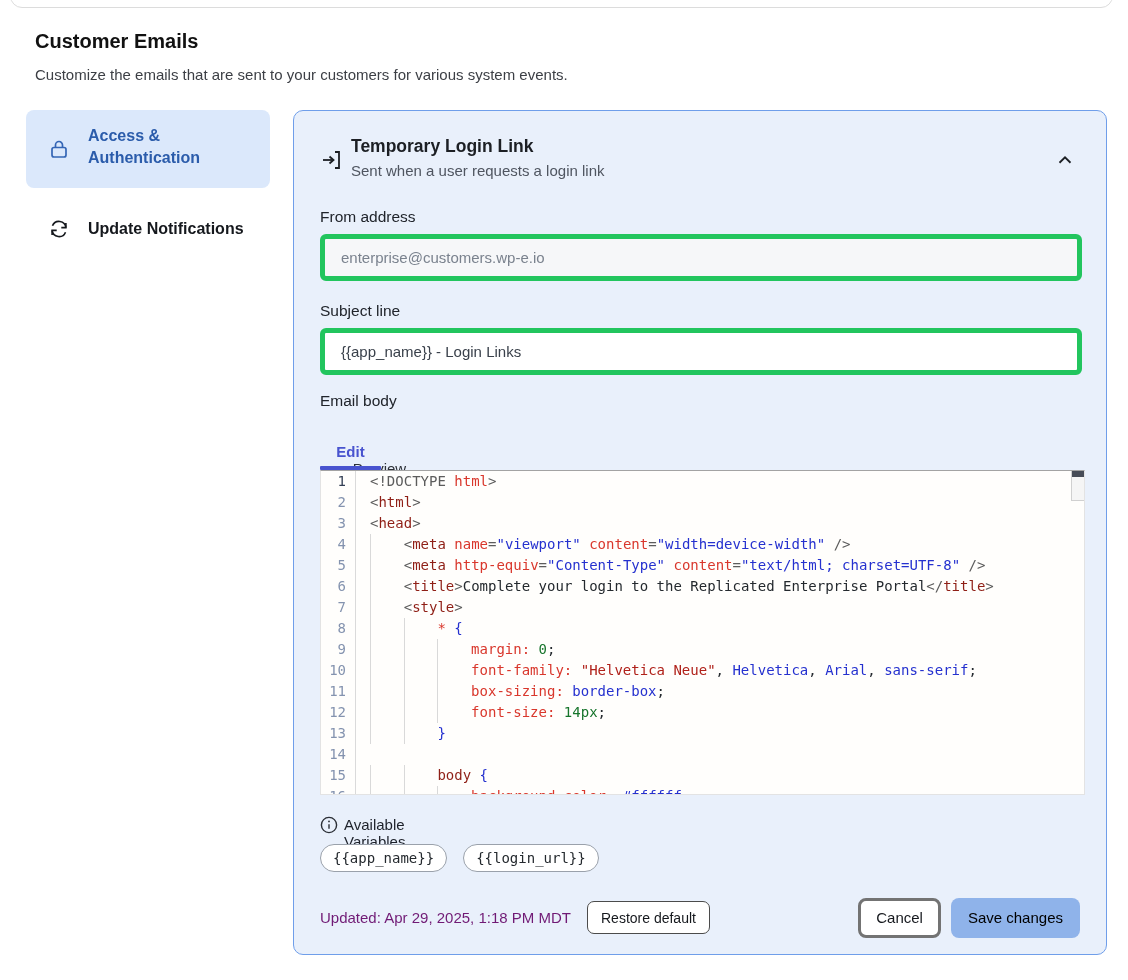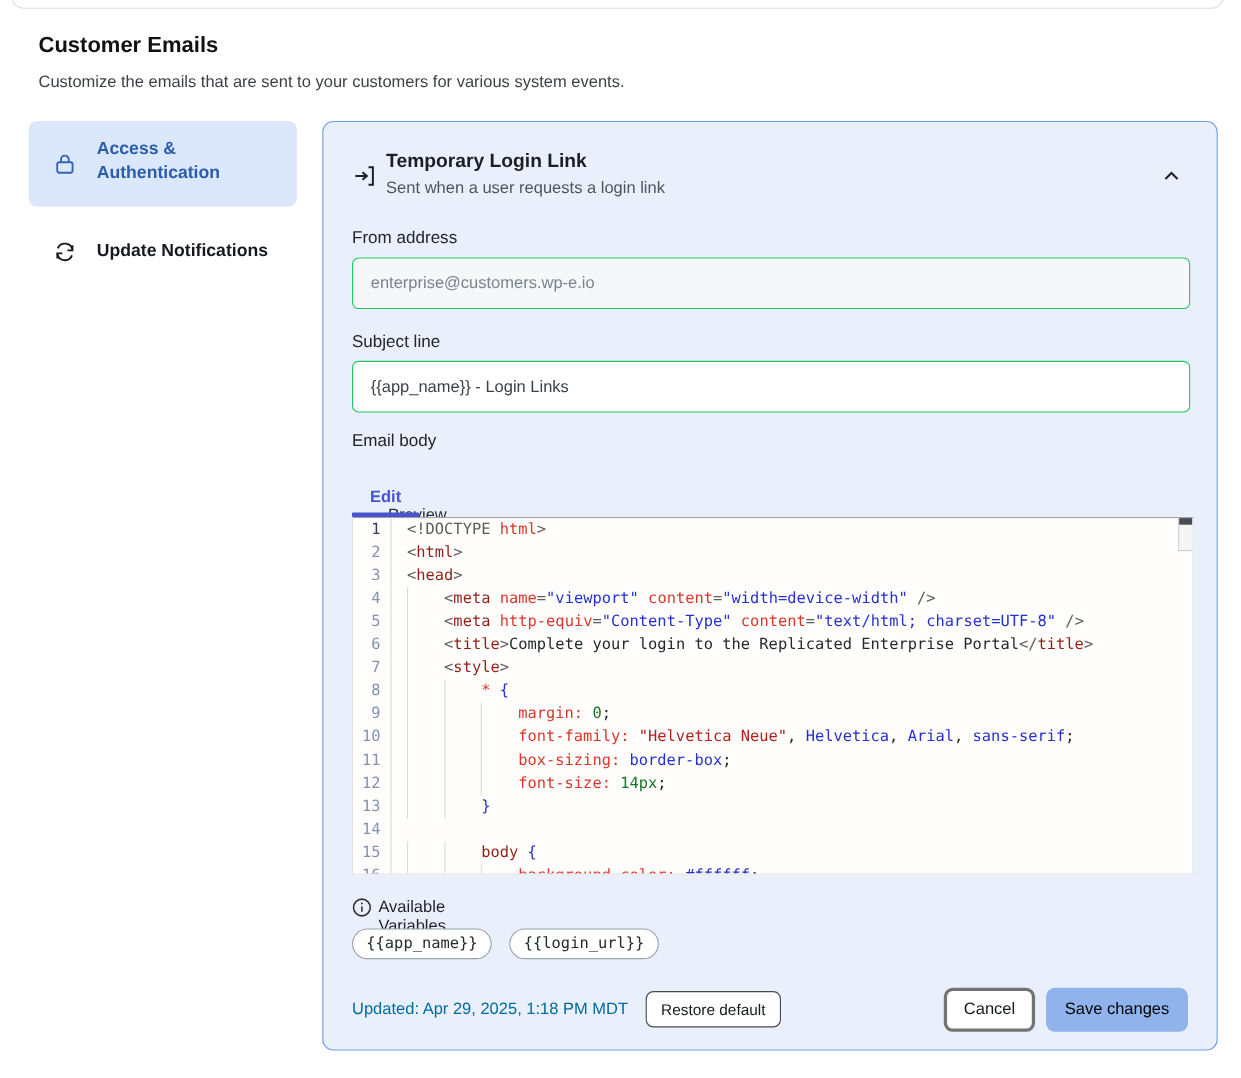--- a/index.html
+++ b/index.html
@@ -30,21 +30,21 @@
     background:var(--panel-bg,#e9f0fb); border:1px solid var(--panel-border,#6f9eea); border-radius:10px; }
 
   .p-head-icon { position:absolute; left:26px; top:37px; width:24px; height:24px; }
   .p-title { position:absolute; left:57px; top:25px; font-size:17.5px; font-weight:700; color:#1c1f24; }
   .p-sub { position:absolute; left:57px; top:51px; font-size:15px; color:#4f5560; }
   .collapse-btn { position:absolute; right:26px; top:36px; width:26px; height:26px; background:none; border:none; cursor:pointer; }
 
   .f-label { position:absolute; left:26px; font-size:15.5px; color:#20242b; }
   .lbl-from { top:97px; } .lbl-subject { top:191px; } .lbl-body { top:281px; }
 
-  .text-input { position:absolute; left:26px; width:762px; height:47px; border:1px solid #22c55e;
+  .text-input { position:absolute; left:26px; width:762px; height:47px; border:5px solid #22c55e;
     border-radius:6px; padding:0 16px; font-size:15px; font-family:"Liberation Sans", sans-serif; }
   .inp-from { top:123px; background:#f6f7f9; color:#7a828e; }
   .inp-subject { top:217px; background:#ffffff; color:#3a414b; }
 
   
   .tabs { position:absolute; left:26px; top:332px; height:39px; display:flex;flex-direction:column; }
   .tab { background:none; border:none; cursor:pointer; font-size:15px; color:#2b2f36;
     font-family:"Liberation Sans", sans-serif; }
   .tab.t-edit { width:61px; text-align:center; font-weight:700; color:var(--accent-tab,#4853cf); }
   .tab.t-preview { width:75px; margin-left:22px; text-align:center; }
@@ -68,21 +68,21 @@
   
   .vars-row { position:absolute; left:26px; top:705px; height:20px; }
   .vars-row .i-icon { position:absolute; left:0; top:0; width:18px; height:18px; }
   .vars-row .v-label { position:absolute; left:24px; top:0; font-size:15px; color:#1d212a; }
   .chips { position:absolute; left:26px; top:733px; display:flex; gap:16px; }
   .chip { font-family:"DejaVu Sans Mono", monospace; font-size:14px; color:#24292e;
     background:#ffffff; border:1px solid #9aa1ab; border-radius:14px; padding:5px 12px; cursor:pointer; }
 
   
   .footer { position:absolute; left:26px; right:26px; top:786px; height:41px; display:flex; align-items:center; }
-  .updated { font-size:15px; color:#0369a1; }
+  .updated { font-size:15px; color:#701a75; }
   .btn { font-family:"Liberation Sans", sans-serif; cursor:pointer; border-radius:7px; }
   .btn-restore { margin-left:16px; height:33px; padding:0 13px; font-size:14px;
     background:#fff; color:#15181d; border:1px solid #4b4b4b; }
   .spacer { flex:1; }
   .btn-cancel { height:40px; padding:0 15px; font-size:15px; background:#fff; color:#15181d;
     border:3px solid #737373; border-radius:8px; }
   .btn-save { margin-left:10px; height:40px; padding:0 17px; font-size:15px;
     background:var(--save-bg,#8fb3ea); color:#000000; border:none; border-radius:8px; }
 
   svg { display:block; }

